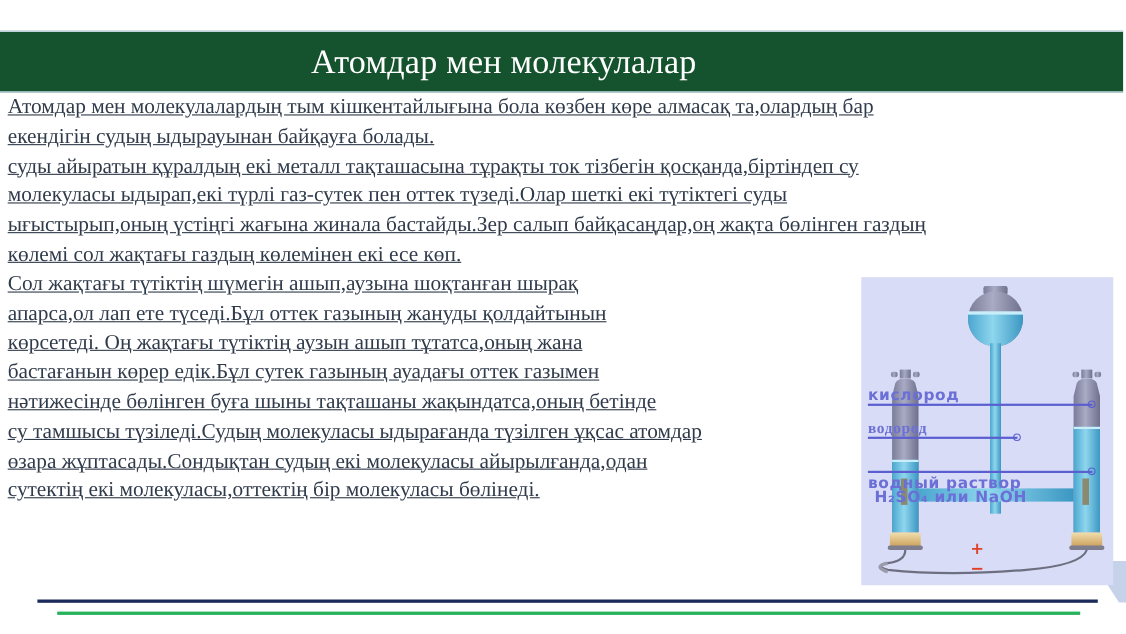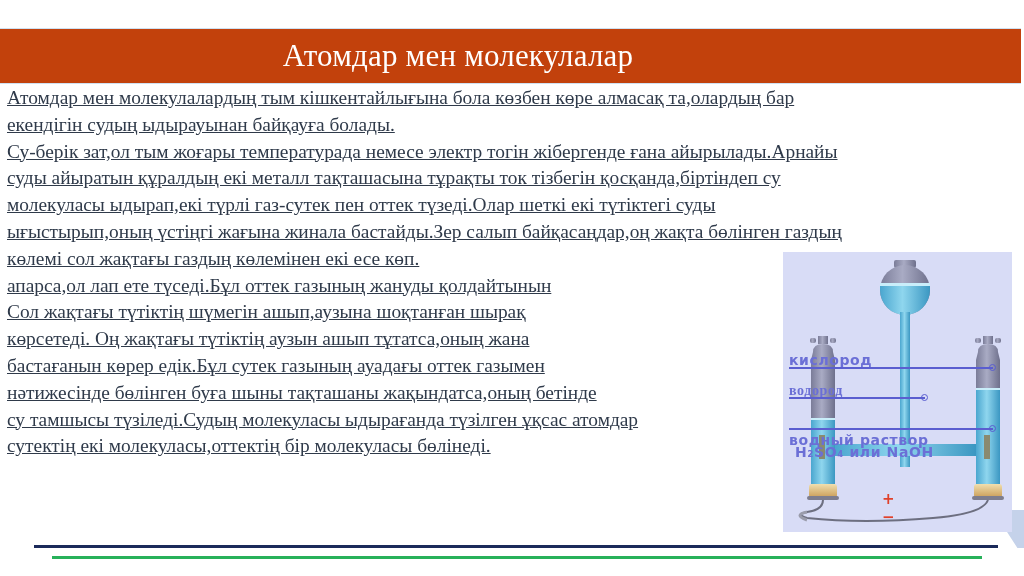--- a/index.html
+++ b/index.html
@@ -13,21 +13,21 @@
     position: relative;
     overflow: hidden;
     font-family: "Liberation Serif", "DejaVu Serif", serif;
   }
   .title-band {
     position: absolute;
     left: 0;
     top: 28px;
     width: 1021px;
     height: 54px;
-    background: #c2410c;
+    background: #14532d;
     border-top: 1px solid #cfe0f1;
     border-bottom: 1px solid #cfe0f1;
   }
   .title-text {
     position: absolute;
     left: 0;
     top: 0;
     width: 916px;
     height: 54px;
     line-height: 54px;
@@ -118,31 +118,31 @@
 </head>
 <body>
 
 <div class="title-band">
   <div class="title-text">Атомдар мен молекулалар</div>
 </div>
 
 <div class="body-text">
   <span class="line">Атомдар мен молекулалардың тым кішкентайлығына бола көзбен көре алмасақ та,олардың бар</span>
   <span class="line">екендігін судың ыдырауынан байқауға болады.</span>
-  <span class="line">Су-берік зат,ол тым жоғары температурада немесе электр тогін жібергенде ғана айырылады.Арнайы</span>
   <span class="line">суды айыратын құралдың екі металл тақташасына тұрақты ток тізбегін қосқанда,біртіндеп су</span>
   <span class="line">молекуласы ыдырап,екі түрлі газ-сутек пен оттек түзеді.Олар шеткі екі түтіктегі суды</span>
   <span class="line">ығыстырып,оның үстіңгі жағына жинала бастайды.Зер салып байқасаңдар,оң жақта бөлінген газдың</span>
   <span class="line">көлемі сол жақтағы газдың көлемінен екі есе көп.</span>
+  <span class="line">Сол жақтағы түтіктің шүмегін ашып,аузына шоқтанған шырақ</span>
   <span class="line">апарса,ол лап ете түседі.Бұл оттек газының жануды қолдайтынын</span>
-  <span class="line">Сол жақтағы түтіктің шүмегін ашып,аузына шоқтанған шырақ</span>
   <span class="line">көрсетеді. Оң жақтағы түтіктің аузын ашып тұтатса,оның жана</span>
   <span class="line">бастағанын көрер едік.Бұл сутек газының ауадағы оттек газымен</span>
   <span class="line">нәтижесінде бөлінген буға шыны тақташаны жақындатса,оның бетінде</span>
   <span class="line">су тамшысы түзіледі.Судың молекуласы ыдырағанда түзілген ұқсас атомдар</span>
+  <span class="line">өзара жұптасады.Сондықтан судың екі  молекуласы айырылғанда,одан</span>
   <span class="line">сутектің екі молекуласы,оттектің  бір молекуласы бөлінеді.</span>
 </div>
 
 <div class="figure-shadow"></div>
 
 <div class="figure">
   <svg width="229" height="280" viewBox="0 0 229 280" xmlns="http://www.w3.org/2000/svg">
     <defs>
       <linearGradient id="glass" x1="0" x2="1" y1="0" y2="0">
         <stop offset="0" stop-color="#7a7c98"></stop>

